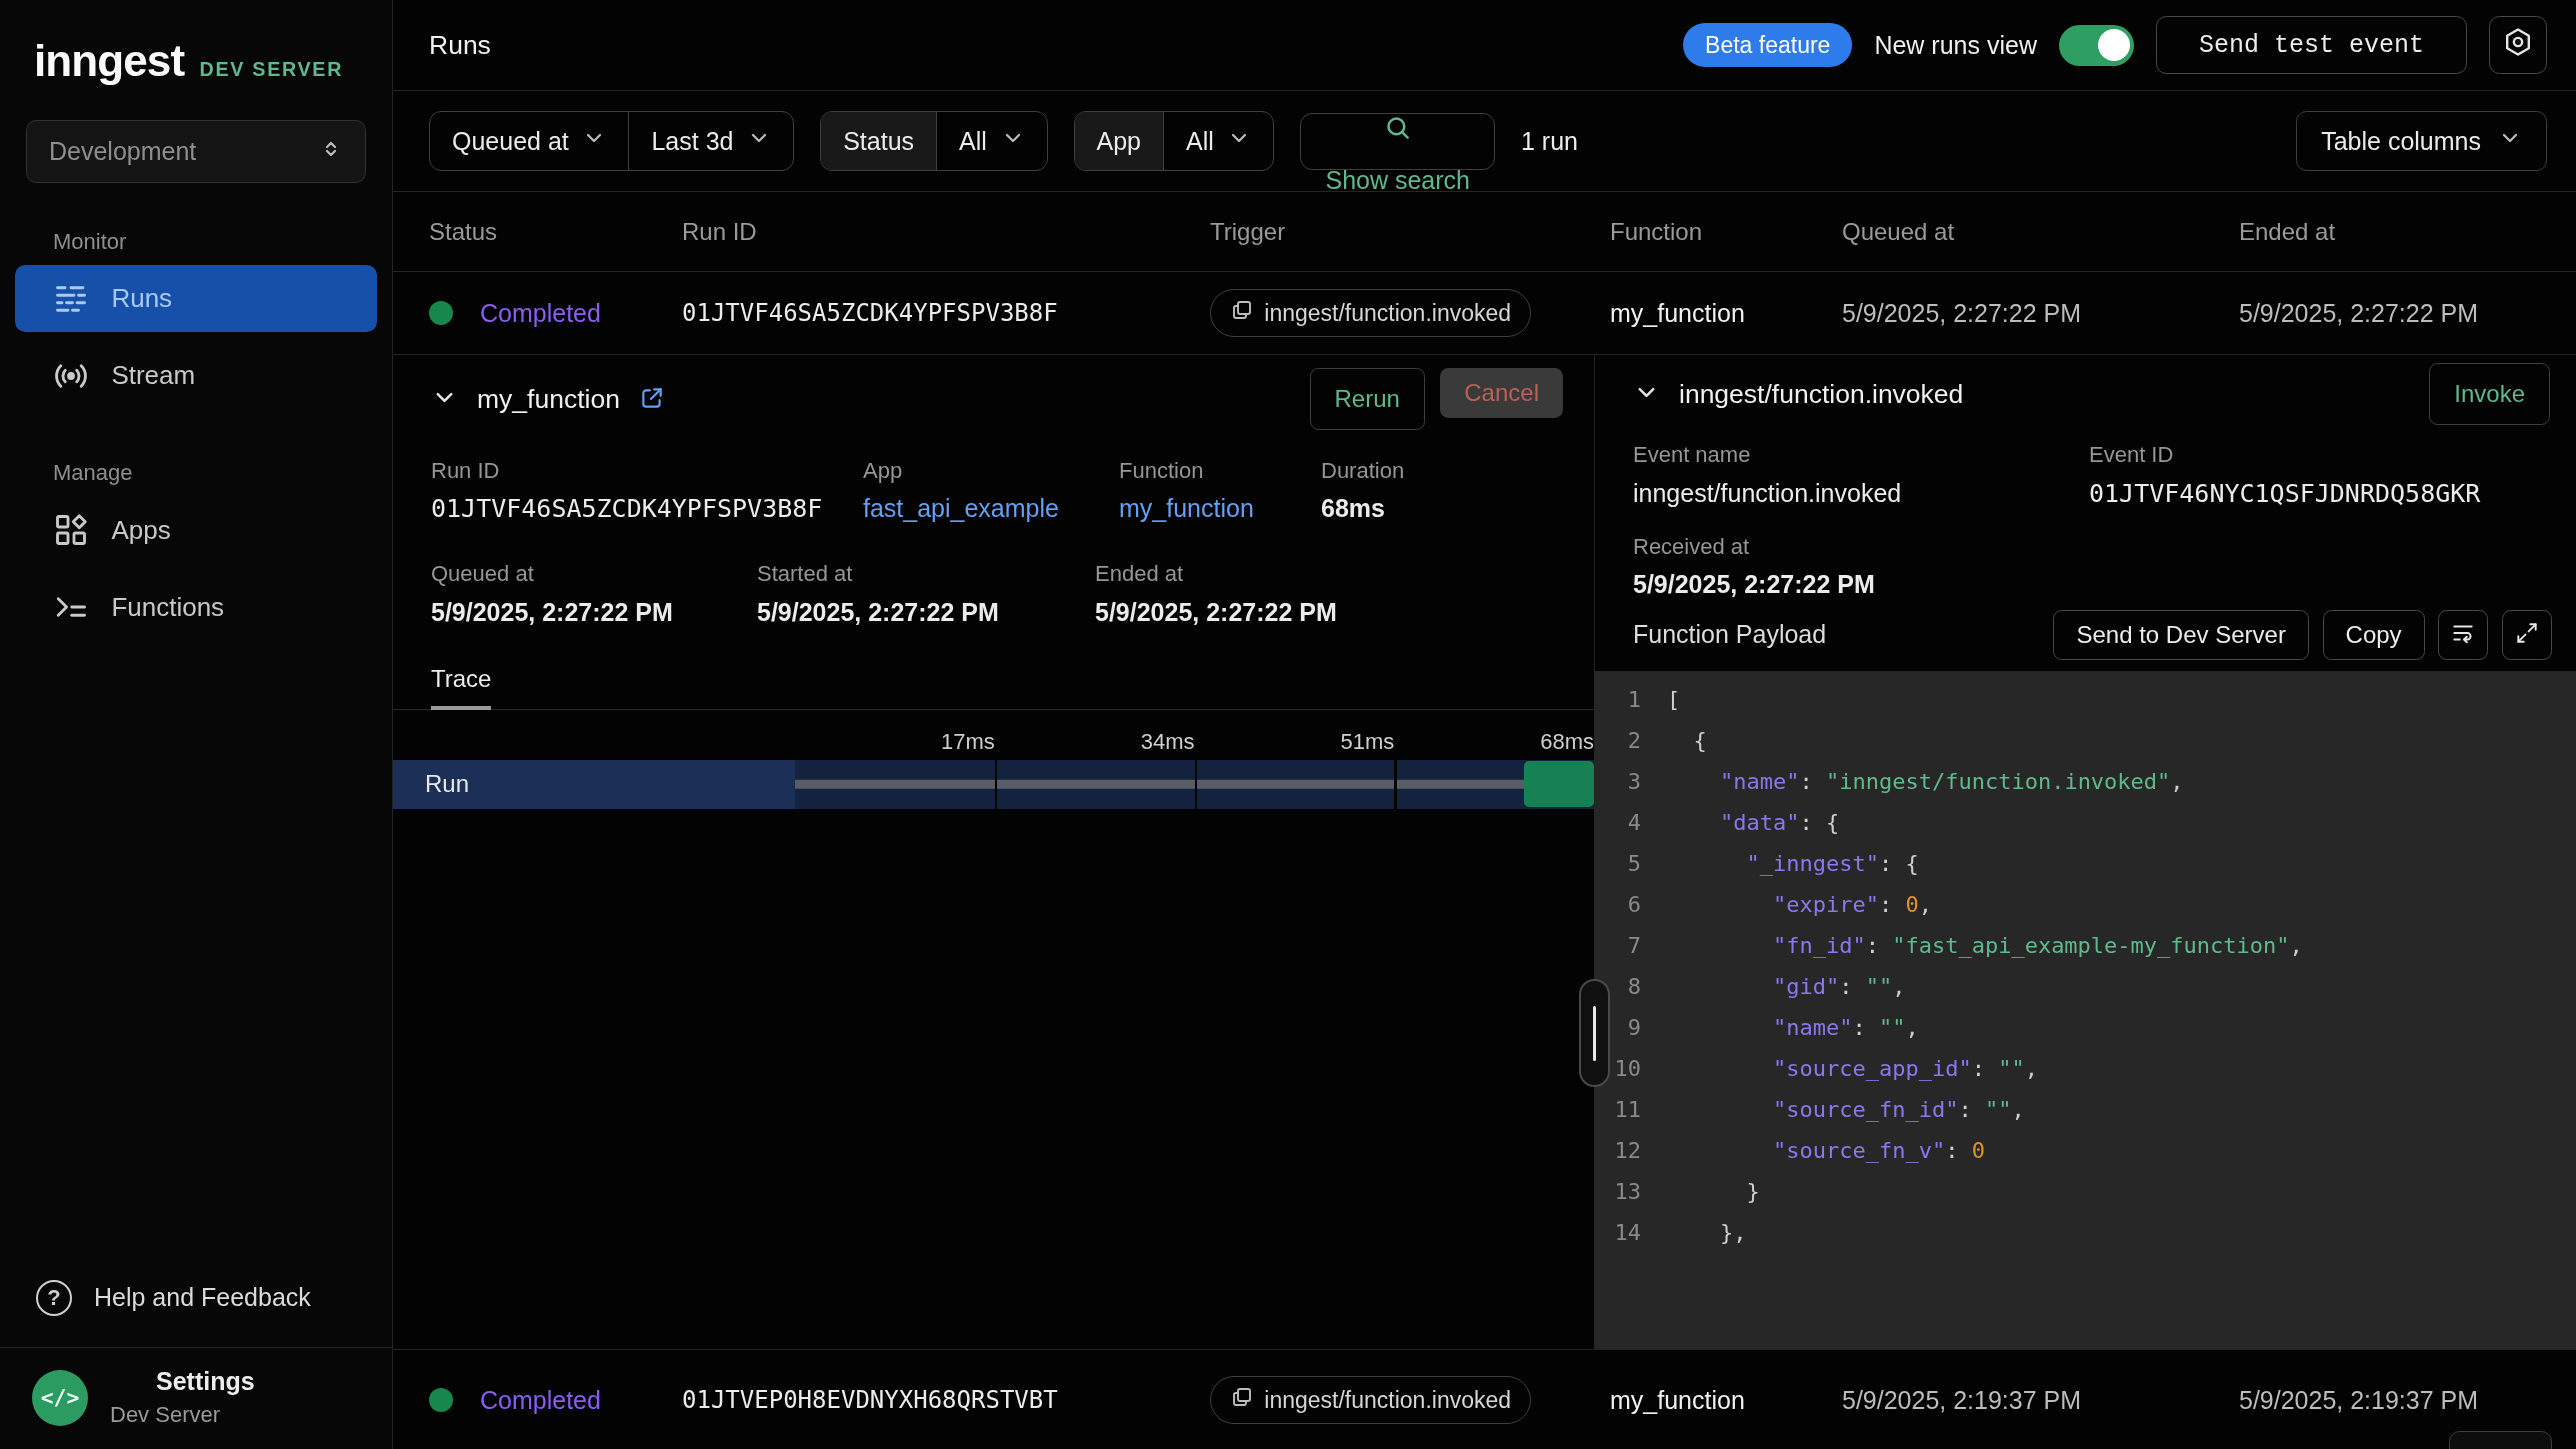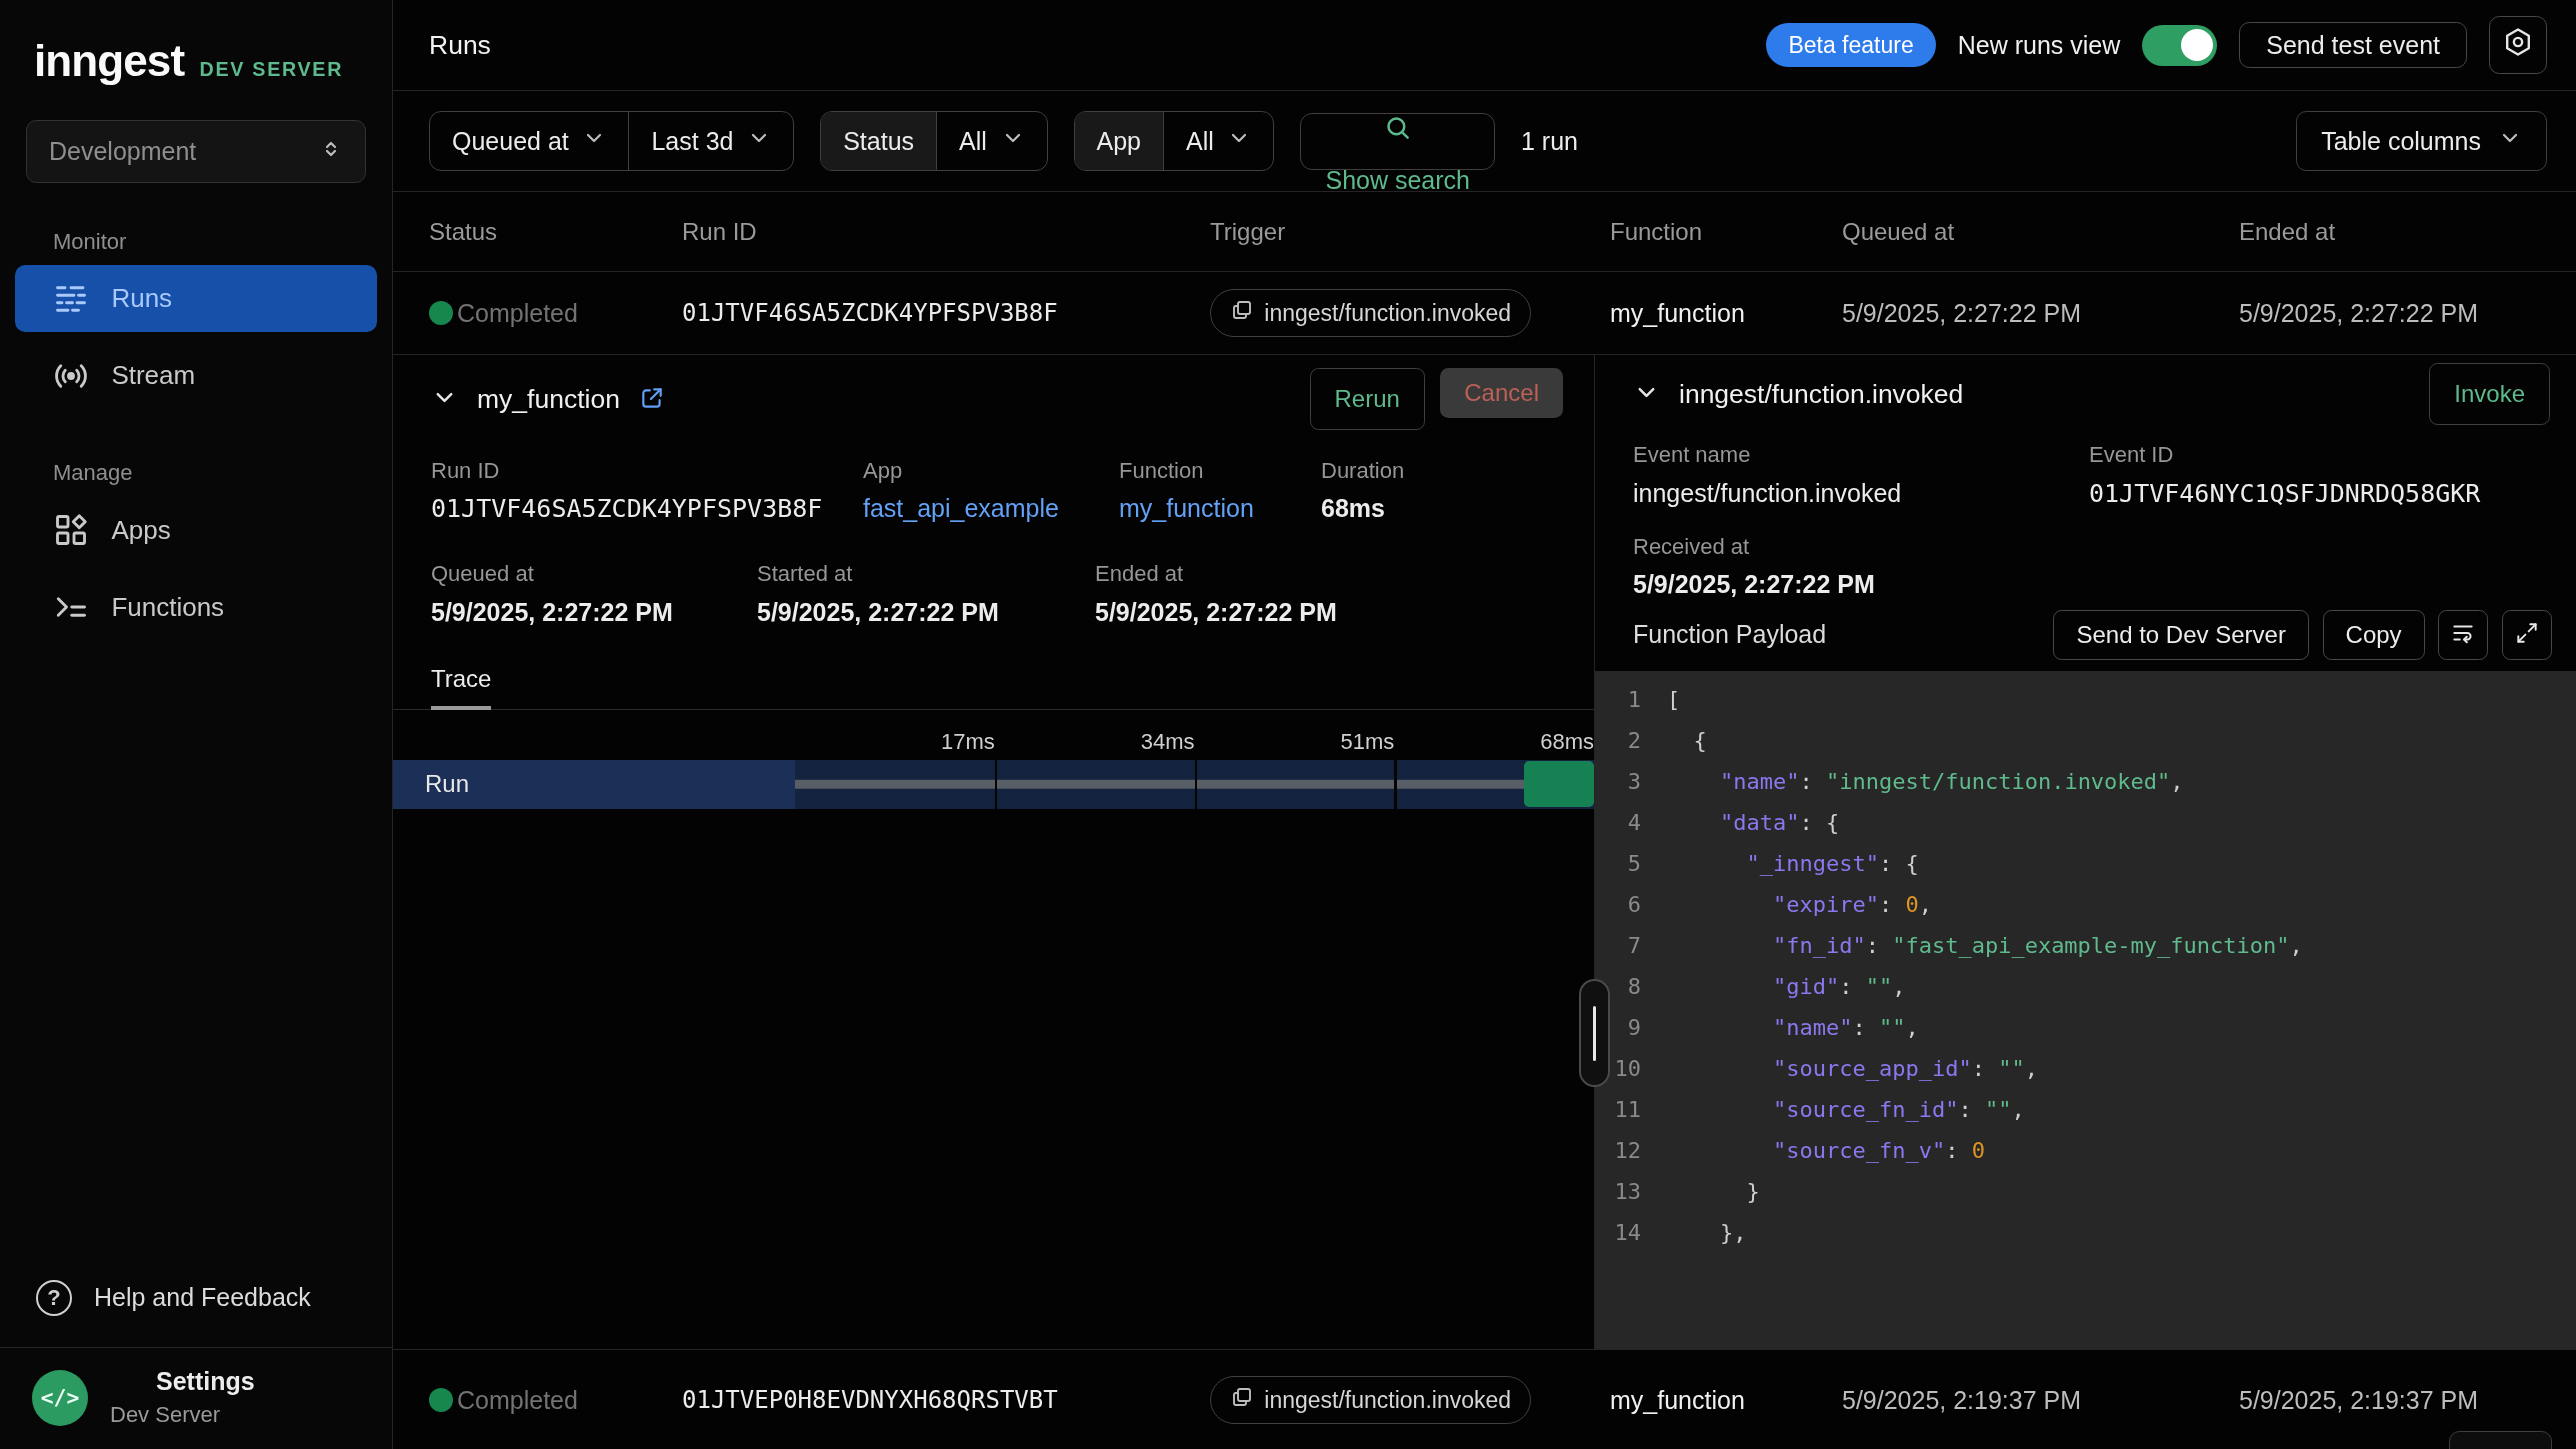--- a/index.html
+++ b/index.html
@@ -29,41 +29,41 @@
   
   .main { flex:1; display:flex; flex-direction:column; min-width:0; }
   .topbar { height:91px; min-height:91px; display:flex; align-items:center; padding:0 29px 0 36px; border-bottom:1.7px solid #242424; }
   .topbar-title { font-size:26.5px; color:#f2f2f2; }
   .topbar-right { margin-left:auto; display:flex; align-items:center; gap:22px; }
   .badge { background:#2e7ceb; color:#fff; font-size:23px; padding:8.5px 22px; border-radius:854px; }
   .toggle-label { font-size:25px; color:#f0f0f0; }
   .toggle { width:75px; height:41px; border-radius:20.5px; background:#2f9e63; position:relative; }
   .toggle-knob { position:absolute; right:4.3px; top:4.3px; width:32px; height:32px; border-radius:50%; background:#fff; }
   .btn-outline { border:1.7px solid #484848; border-radius:10.3px; background:transparent; color:#ececec; font-size:25px; display:flex; align-items:center; justify-content:center; }
-  .send-btn { height:46px; padding:0 26px; }
+  .send-btn { height:58px; padding:0 42px;font-family:Liberation Mono, monospace; }
   .icon-btn-lg { width:58px; height:58px; }
   .icon-btn-lg svg, .icon-btn-sm svg { stroke:#e6e6e6; fill:none; stroke-width:1.8; stroke-linecap:round; stroke-linejoin:round; }
 
   .filterbar { height:101px; min-height:101px; display:flex; align-items:center; gap:26px; padding:0 29px 0 36px; border-bottom:1.7px solid #242424; }
   .pill { display:flex; align-items:stretch; border:1.7px solid #3f3f3f; border-radius:12px; overflow:hidden; height:60px; }
   .pill-seg { display:flex; align-items:center; gap:13.7px; padding:0 22px; font-size:25px; color:#ececec; }
   .pill-seg + .pill-seg { border-left:1.7px solid #3f3f3f; }
   .pill-seg.lighter { background:#191919; }
   .chev svg { width:24px; height:24px; stroke:#bdbdbd; fill:none; stroke-width:2.2; stroke-linecap:round; stroke-linejoin:round; }
   .search-pill { display:flex; align-items:center; gap:19px; padding:0 24px; height:57px; border:1.7px solid #3f3f3f; border-radius:12px; color:#5eba8d; font-size:25px;flex-direction:column; }
   .search-pill svg { width:27px; height:27px; stroke:#5eba8d; fill:none; stroke-width:2.2; stroke-linecap:round; }
   .count { font-size:25px; color:#ececec; }
   .table-columns { margin-left:auto; height:60px; display:flex; align-items:center; gap:17px; padding:0 24px; border:1.7px solid #3f3f3f; border-radius:10.3px; font-size:25px; color:#ececec; }
 
   .grid-cols { display:grid; grid-template-columns:253px 528px 400px 232px 397px auto; align-items:center; padding:0 36px; }
   .thead { height:80px; min-height:80px; border-bottom:1.7px solid #242424; color:#9a9a9a; font-size:24px; }
   .trow { height:83px; min-height:83px; font-size:25px; }
   .trow.first { border-bottom:1.7px solid #242424; }
   .trow.bottom { height:101px; min-height:101px; border-top:1.7px solid #242424; }
-  .status-cell { display:flex; align-items:center; gap:4px; color:#737373; }
+  .status-cell { display:flex; align-items:center; gap:27px; color:#8b5cf6; }
   .dot { width:24px; height:24px; border-radius:50%; background:#17874e; flex:none; }
   .mono { font-family:"DejaVu Sans Mono", monospace; }
   .runid { font-size:24px; color:#ececec; }
   .trigger-pill { display:inline-flex; align-items:center; gap:10.3px; border:1.7px solid #3f3f3f; border-radius:854px; padding:7.7px 19px; font-size:23px; color:#d6d6d6; width:fit-content; }
   .trigger-pill svg { width:24px; height:24px; stroke:#bdbdbd; fill:none; stroke-width:1.9; stroke-linejoin:round; }
   .fn-cell { color:#f0f0f0; }
   .ts { color:#bdbdbd; }
 
   
   .details { flex:1; display:flex; min-height:0; position:relative; }

